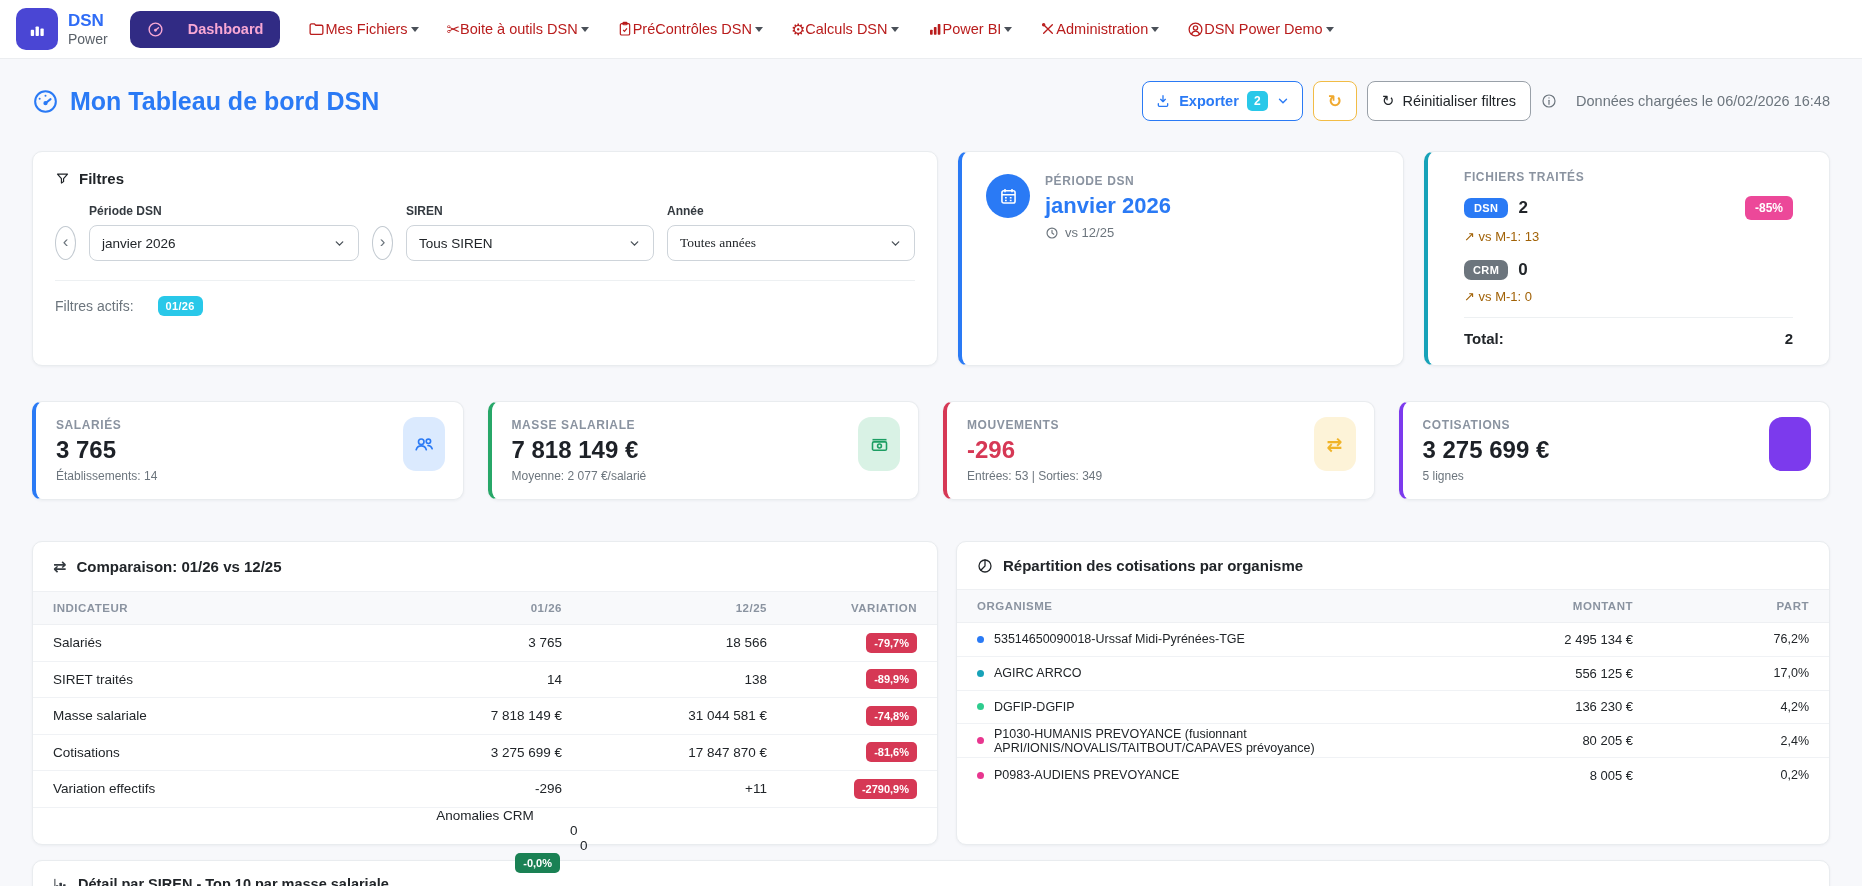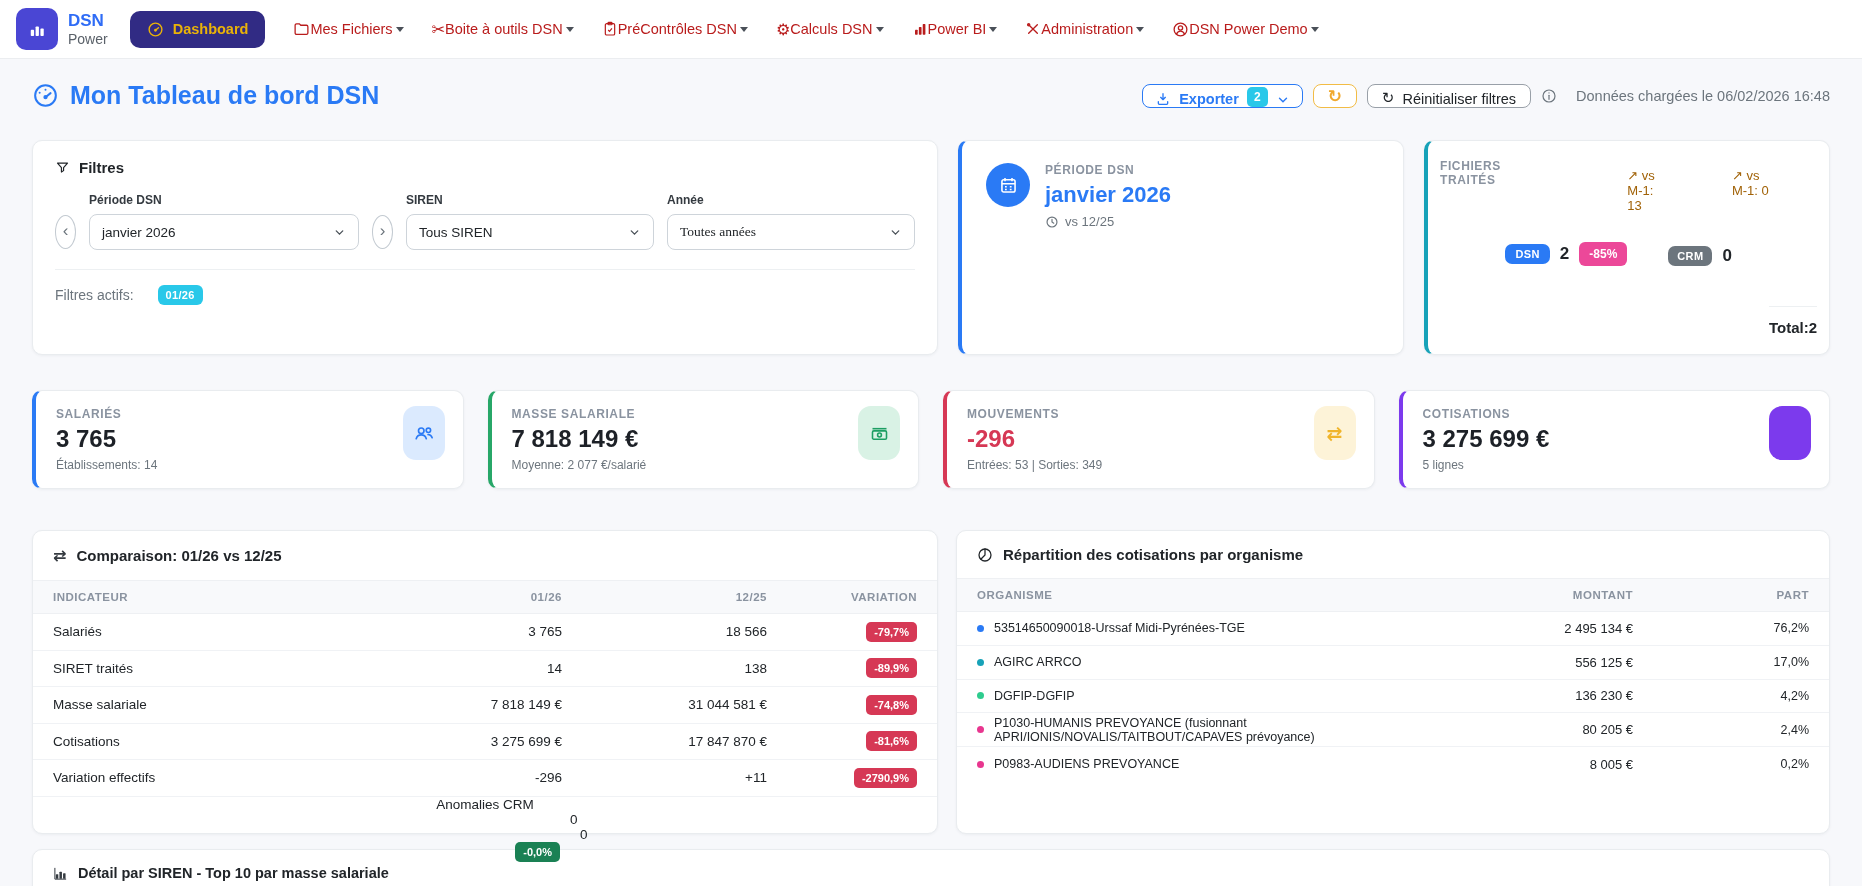--- a/index.html
+++ b/index.html
@@ -12,35 +12,35 @@
   svg { display: block; }
 
   
   .navbar { height: 59px; background: #fff; border-bottom: 1px solid #ebedf0;
     display: flex; align-items: center; padding: 0 16px; }
   .brand { display: flex; align-items: center; gap: 10px; margin-right: 22px; }
   .brand-logo { width: 42px; height: 42px; border-radius: 10px; background: #4a46d4;
     display: flex; align-items: center; justify-content: center; color: #fff; }
   .brand-title { color: #2f6cf6; font-weight: bold; font-size: 17px; line-height: 1.15; }
   .brand-sub { color: #5a6169; font-size: 14px; line-height: 1.15; }
-  .nav-btn-active { background: #312b84; color: #eab308; border-radius: 10px; padding: 10px 17px;
-    display: flex; gap: 9px; align-items: center; font-weight: bold; font-size: 14.5px;
+  .nav-btn-active { background: #312b84; color: #f9a8d4; border-radius: 10px; padding: 10px 17px;
+    display: flex; gap: 24px; align-items: center; font-weight: bold; font-size: 14.5px;
     border: none; cursor: pointer; font-family: inherit; }
   .nav-item { display: flex; align-items: center; color: #b91c1c; font-size: 14.5px;
     background: none; border: none; cursor: pointer; margin-left: 28px; font-family: inherit; }
   .caret { width: 0; height: 0; border-left: 4.5px solid transparent;
     border-right: 4.5px solid transparent; border-top: 5.5px solid #4a5058; margin-left: 3px; }
 
   
   .page { padding: 0 32px; }
   .page-header { display: flex; align-items: center; justify-content: space-between; margin: 22px 0 30px; }
   .page-title { display: flex; align-items: center; gap: 11px; color: #2a7af5;
     font-size: 25px; font-weight: bold; }
   .header-actions { display: flex; align-items: center; gap: 10px; }
-  .btn { display: flex; align-items: flex-end; gap: 8px; height: 24px; background: #fff;
+  .btn { display: flex; align-items: center; gap: 8px; height: 40px; background: #fff;
     border-radius: 8px; font-size: 14.5px; cursor: pointer; font-family: inherit; }
   .btn-export { border: 1px solid #2a7af5; color: #2a7af5; padding: 0 12px; font-weight: bold; }
   .badge-count { background: #29c8e9; color: #fff; font-size: 12px; font-weight: bold;
     min-width: 21px; height: 20px; border-radius: 5px; display: flex; align-items: center;
     justify-content: center; padding: 0 5px; }
   .btn-refresh { border: 1px solid #f2bc45; color: #f0a92e; width: 44px; justify-content: center;
     font-size: 17px; font-weight: bold; }
   .btn-reset { border: 1px solid #99a0a8; color: #212529; padding: 0 14px; }
   .btn-reset .rfr { font-size: 15px; }
   .loaded-info { display: flex; align-items: center; gap: 19px; color: #6c757d; font-size: 14.5px; }
@@ -75,22 +75,22 @@
   
   .periode-card { border-left: 4px solid #2a7af5; padding: 22px 24px; height: 215px;
     display: flex; gap: 15px; }
   .periode-icon { width: 44px; height: 44px; border-radius: 50%; background: #2a7af5;
     color: #fff; display: flex; align-items: center; justify-content: center; flex: none; }
   .kpi-label { font-size: 12px; color: #8a93a0; letter-spacing: .6px; font-weight: bold; }
   .periode-value { color: #2a7af5; font-size: 22px; font-weight: bold; margin: 5px 0 6px; }
   .periode-vs { display: flex; align-items: center; gap: 6px; color: #6c757d; font-size: 13px; }
 
   
-  .files-card { border-left: 4px solid #17a2b8; padding: 18px 12px; height: 215px;
-    display: flex; }
+  .files-card { border-left: 4px solid #17a2b8; padding: 18px 36px; height: 215px;
+    display: flex; flex-direction: column; }
   .files-row { display: flex; align-items: center; gap: 10px; margin-top: 12px; }
   .badge-dsn { background: #2a7af5; color: #fff; font-size: 11px; font-weight: bold;
     padding: 4px 10px; border-radius: 7px; letter-spacing: .4px; }
   .badge-crm { background: #6c757d; color: #fff; font-size: 11px; font-weight: bold;
     padding: 4px 9px; border-radius: 7px; letter-spacing: .4px; }
   .files-val { font-size: 17px; font-weight: bold; }
   .badge-delta { margin-left: auto; background: #ec4899; color: #fff; font-size: 12px;
     font-weight: bold; padding: 5px 10px; border-radius: 6px; }
   .files-vs { color: #a16207; font-size: 13px; margin-top: 9px; }
   .files-total { margin-top: auto; border-top: 1px solid #edf0f2; padding-top: 12px;

